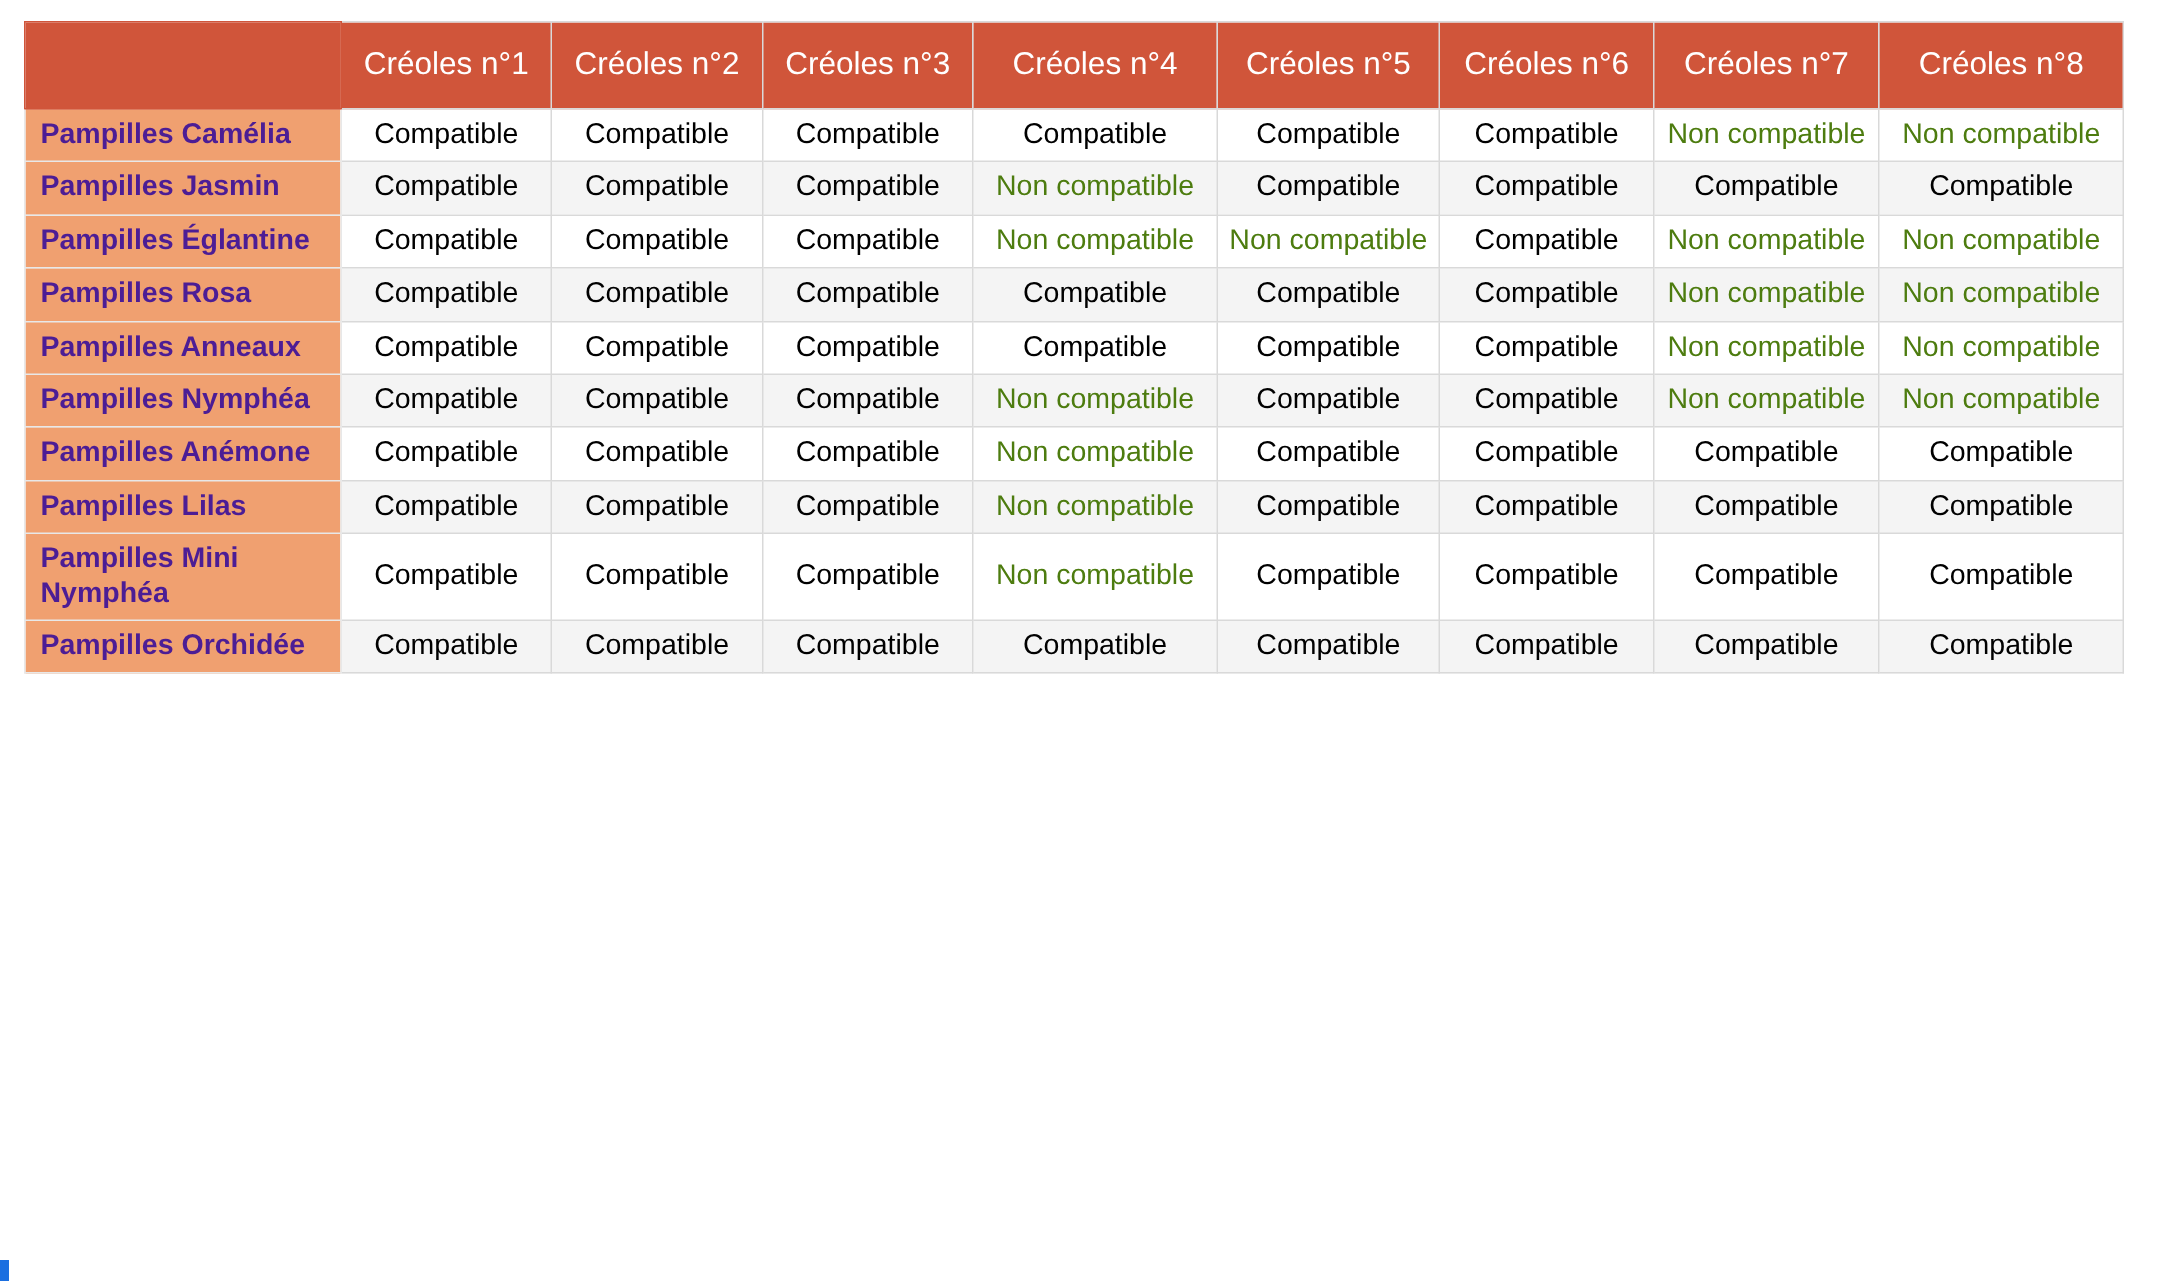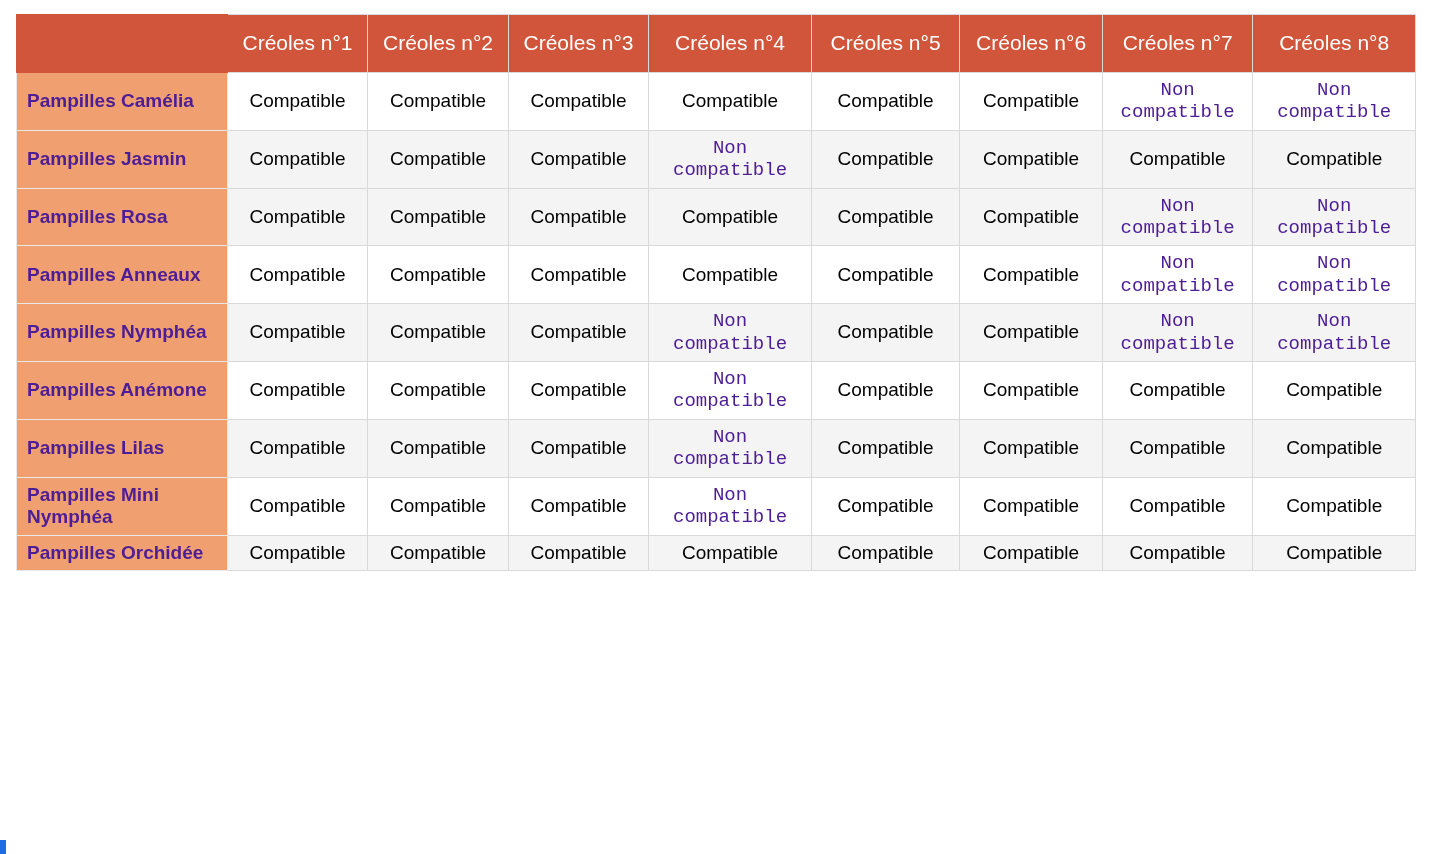--- a/index.html
+++ b/index.html
@@ -62,22 +62,21 @@
     font-size: 19px;
     text-align: center;
     color: #000000;
     padding: 6px 4px;
     background: #ffffff;
   }
   tbody tr.alt td {
     background: #f4f4f4;
   }
   tbody td.nc {
-    color: #4c1d95;
-    font-family: Liberation Mono, monospace;
+    color: #4d7c0f;
   }
   
   col.c0 { width: 210px; }
   col.cx { width: 140px; }
   col.c4 { width: 162px; }
   col.c5 { width: 148px; }
   col.c6 { width: 142px; }
   col.c7 { width: 150px; }
   col.c8 { width: 162px; }
   .cursor-mark {
@@ -134,20 +133,31 @@
           <th class="rowhead">Pampilles Jasmin</th>
           <td>Compatible</td>
           <td>Compatible</td>
           <td>Compatible</td>
           <td class="nc">Non compatible</td>
           <td>Compatible</td>
           <td>Compatible</td>
           <td>Compatible</td>
           <td>Compatible</td>
         </tr>
+        <tr>
+          <th class="rowhead">Pampilles Églantine</th>
+          <td>Compatible</td>
+          <td>Compatible</td>
+          <td>Compatible</td>
+          <td class="nc">Non compatible</td>
+          <td class="nc">Non compatible</td>
+          <td>Compatible</td>
+          <td class="nc">Non compatible</td>
+          <td class="nc">Non compatible</td>
+        </tr>
         <tr class="alt">
           <th class="rowhead">Pampilles Rosa</th>
           <td>Compatible</td>
           <td>Compatible</td>
           <td>Compatible</td>
           <td>Compatible</td>
           <td>Compatible</td>
           <td>Compatible</td>
           <td class="nc">Non compatible</td>
           <td class="nc">Non compatible</td>

